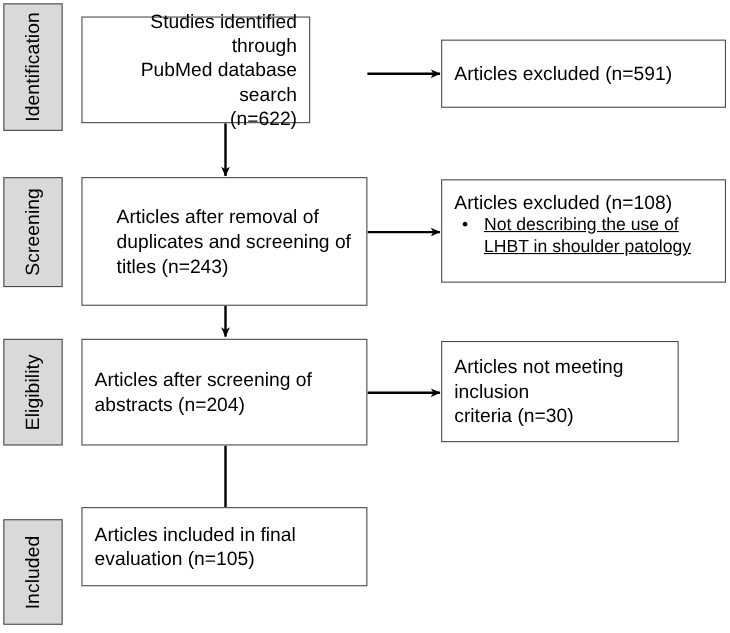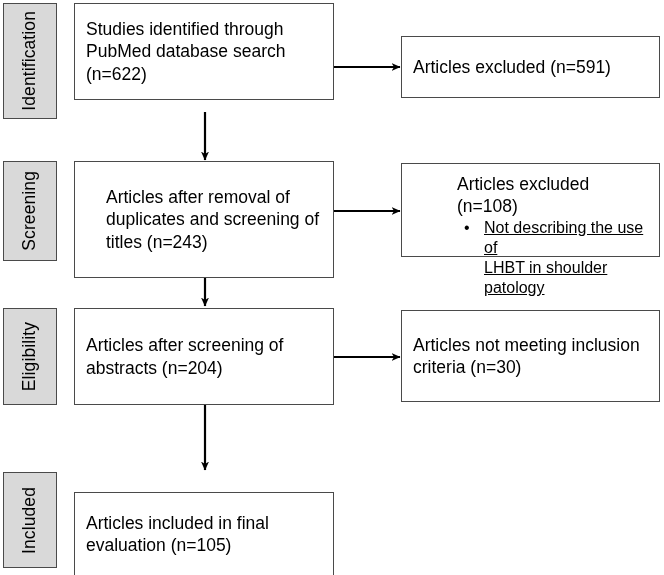--- a/index.html
+++ b/index.html
@@ -45,21 +45,20 @@
   .flow-box-text {
     font-size: 17.5px;
     color: #000000;
     line-height: 1.28;
     padding: 0 11px;
     white-space: pre-line;
   }
   .flow-box.bulleted {
     justify-content: flex-start;
     padding-top: 9px;
-    padding-left: 44px;
   }
   .bullet-head {
     font-size: 17.5px;
     color: #000000;
     line-height: 1.28;
     padding: 0 11px;
     white-space: pre-line;
   }
   .bullet-row {
     display: flex;
@@ -115,53 +114,53 @@
   <div class="stage-label" style="left:3px; top:161px; width:54px; height:100px;">
     <span class="stage-label-text">Screening</span>
   </div>
   <div class="stage-label" style="left:3px; top:308px; width:54px; height:97px;">
     <span class="stage-label-text">Eligibility</span>
   </div>
   <div class="stage-label" style="left:3px; top:472px; width:54px; height:96px;">
     <span class="stage-label-text">Included</span>
   </div>
 
-  <div class="flow-box" style="left:74px; top:3px; width:260px; height:97px;">
+  <div class="flow-box" style="left:74px; top:15px; width:208px; height:97px;text-align:right;">
     <div class="flow-box-text">Studies identified through
 PubMed database search
 (n=622)</div>
   </div>
 
   <div class="flow-box" style="left:74px; top:161px; width:260px; height:117px;padding-left:20px;">
     <div class="flow-box-text">Articles after removal of
 duplicates and screening of
 titles (n=243)</div>
   </div>
 
   <div class="flow-box" style="left:74px; top:308px; width:260px; height:97px;">
     <div class="flow-box-text">Articles after screening of
 abstracts (n=204)</div>
   </div>
 
-  <div class="flow-box" style="left:74px; top:492px; width:260px; height:84px;">
+  <div class="flow-box" style="left:74px; top:461px; width:260px; height:72px;">
     <div class="flow-box-text">Articles included in final
 evaluation (n=105)</div>
   </div>
 
   <div class="flow-box" style="left:401px; top:36px; width:259px; height:62px;">
     <div class="flow-box-text">Articles excluded (n=591)</div>
   </div>
 
   <div class="flow-box bulleted" style="left:401px; top:163px; width:259px; height:94px;">
     <div class="bullet-head">Articles excluded (n=108)</div>
     <div class="bullet-row">
       <span class="bullet-dot">•</span>
       <span class="bullet-text">Not describing the use of
 LHBT in shoulder patology</span>
     </div>
   </div>
 
-  <div class="flow-box" style="left:401px; top:310px; width:259px; height:92px;">
+  <div class="flow-box" style="left:401px; top:310px; width:216px; height:92px;">
     <div class="flow-box-text">Articles not meeting inclusion
 criteria (n=30)</div>
   </div>
 
 </div>
 
 </body></html>

